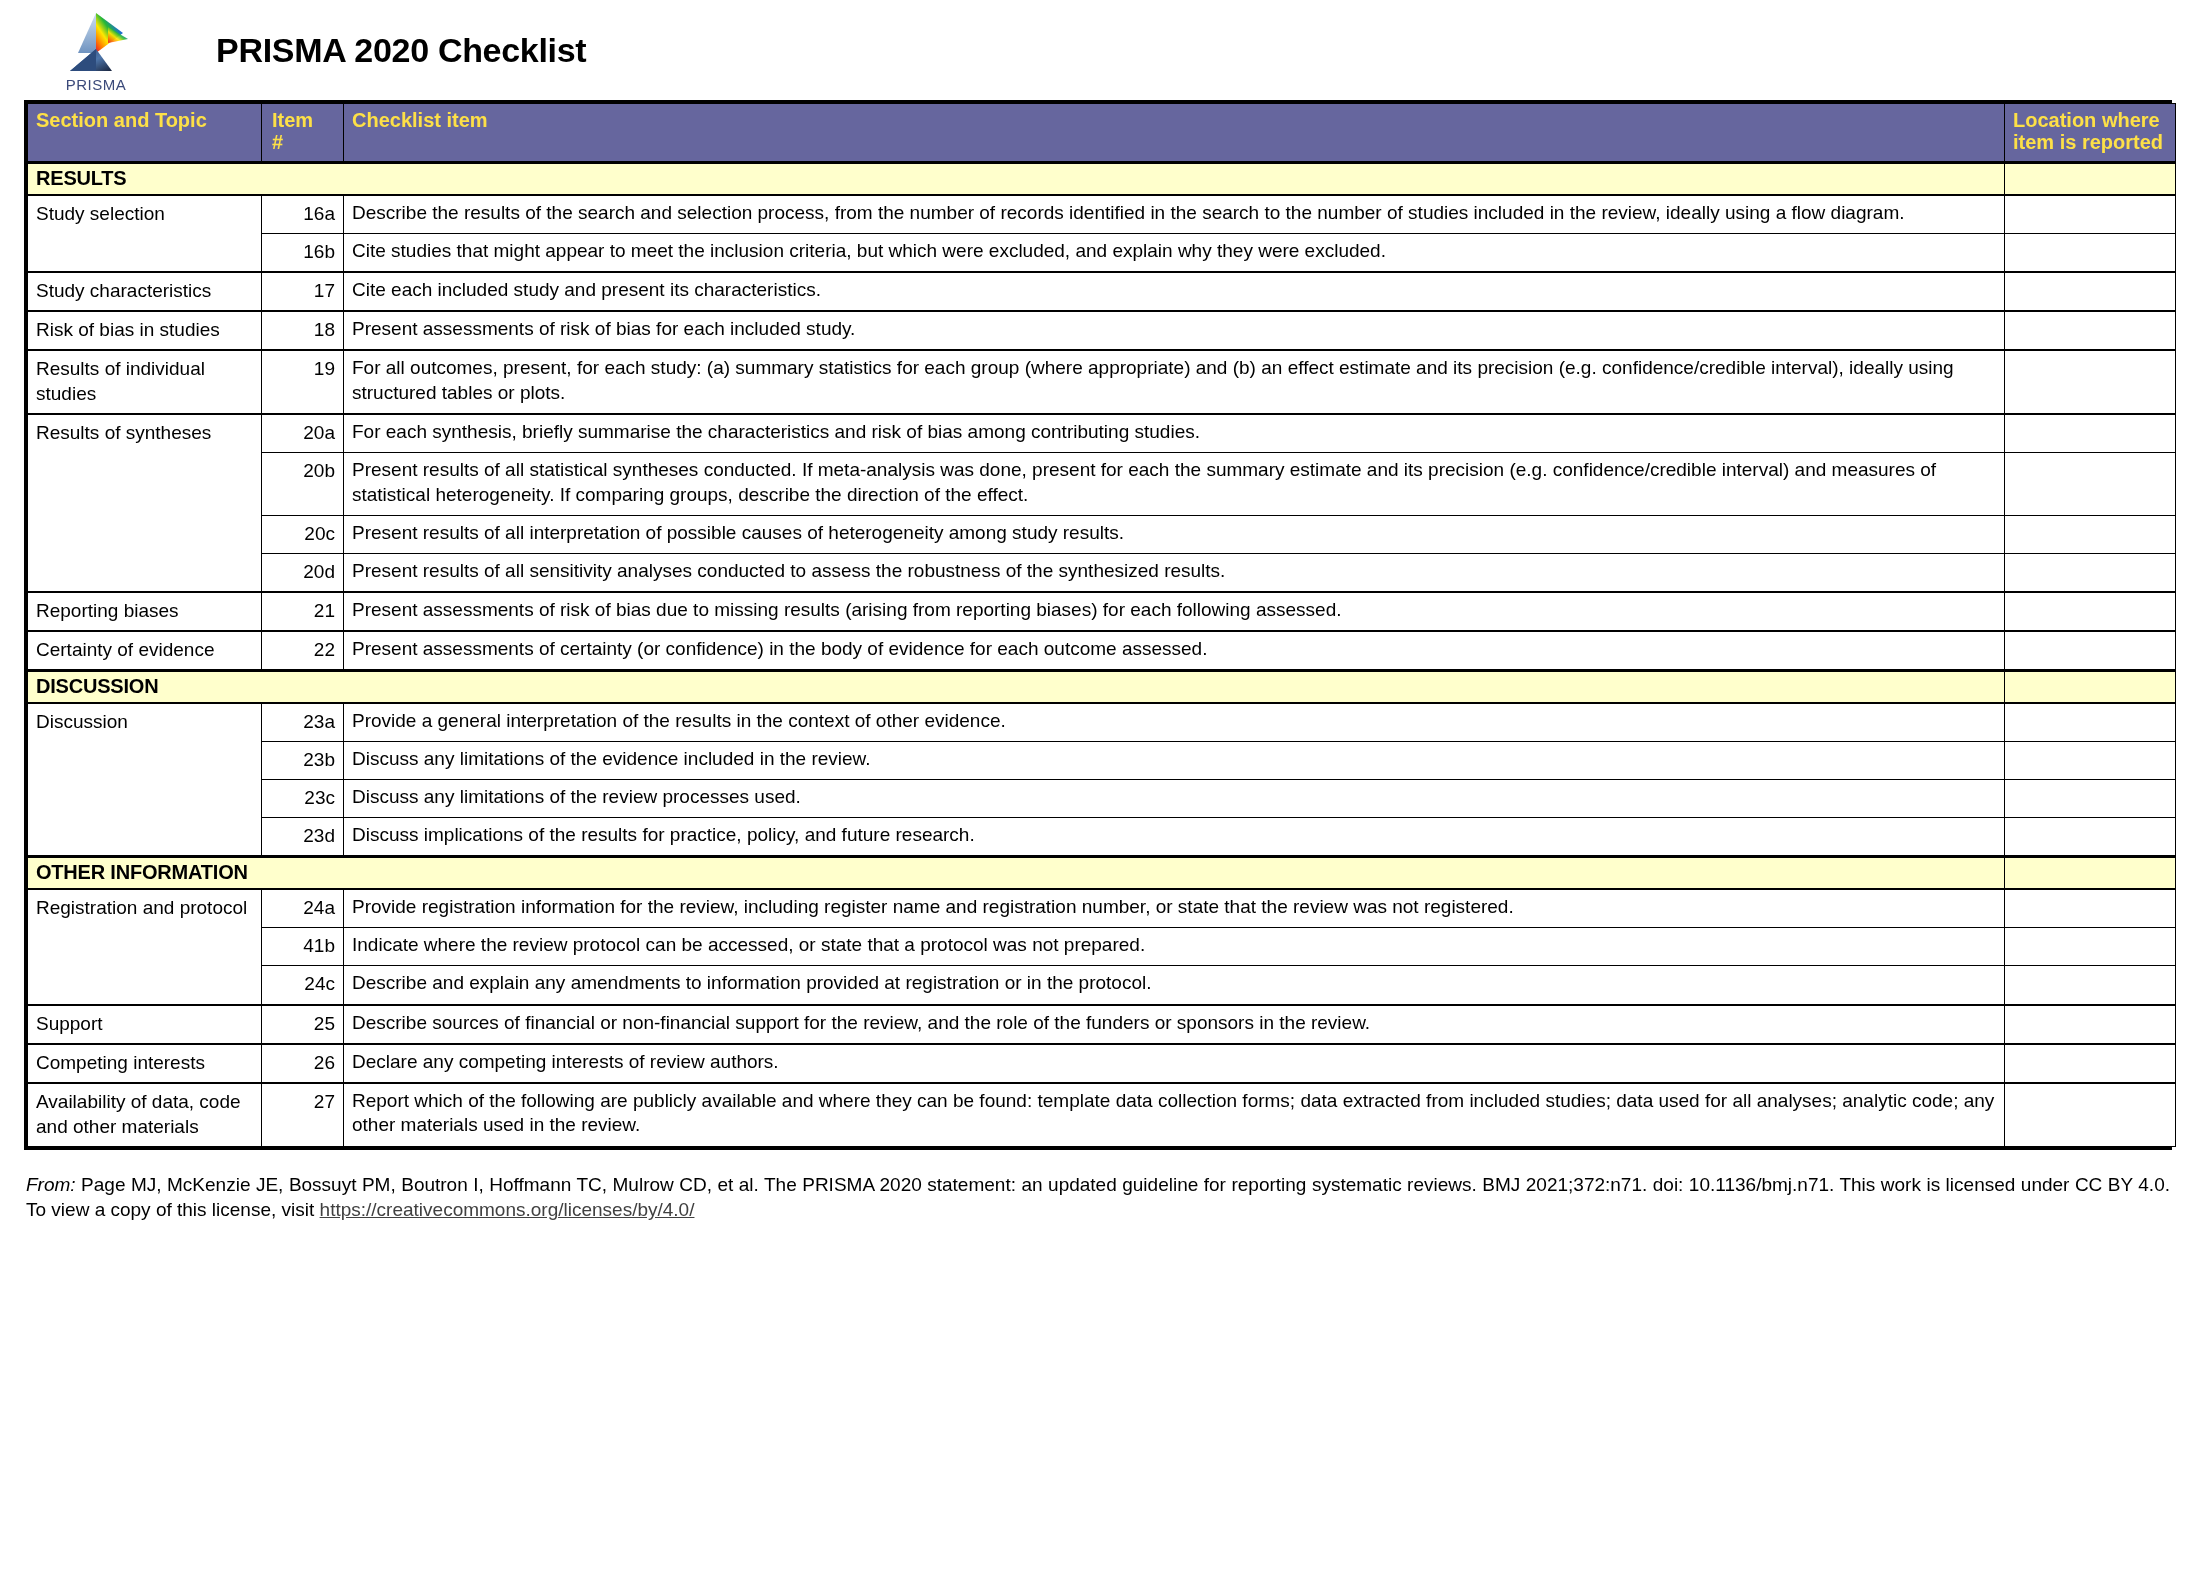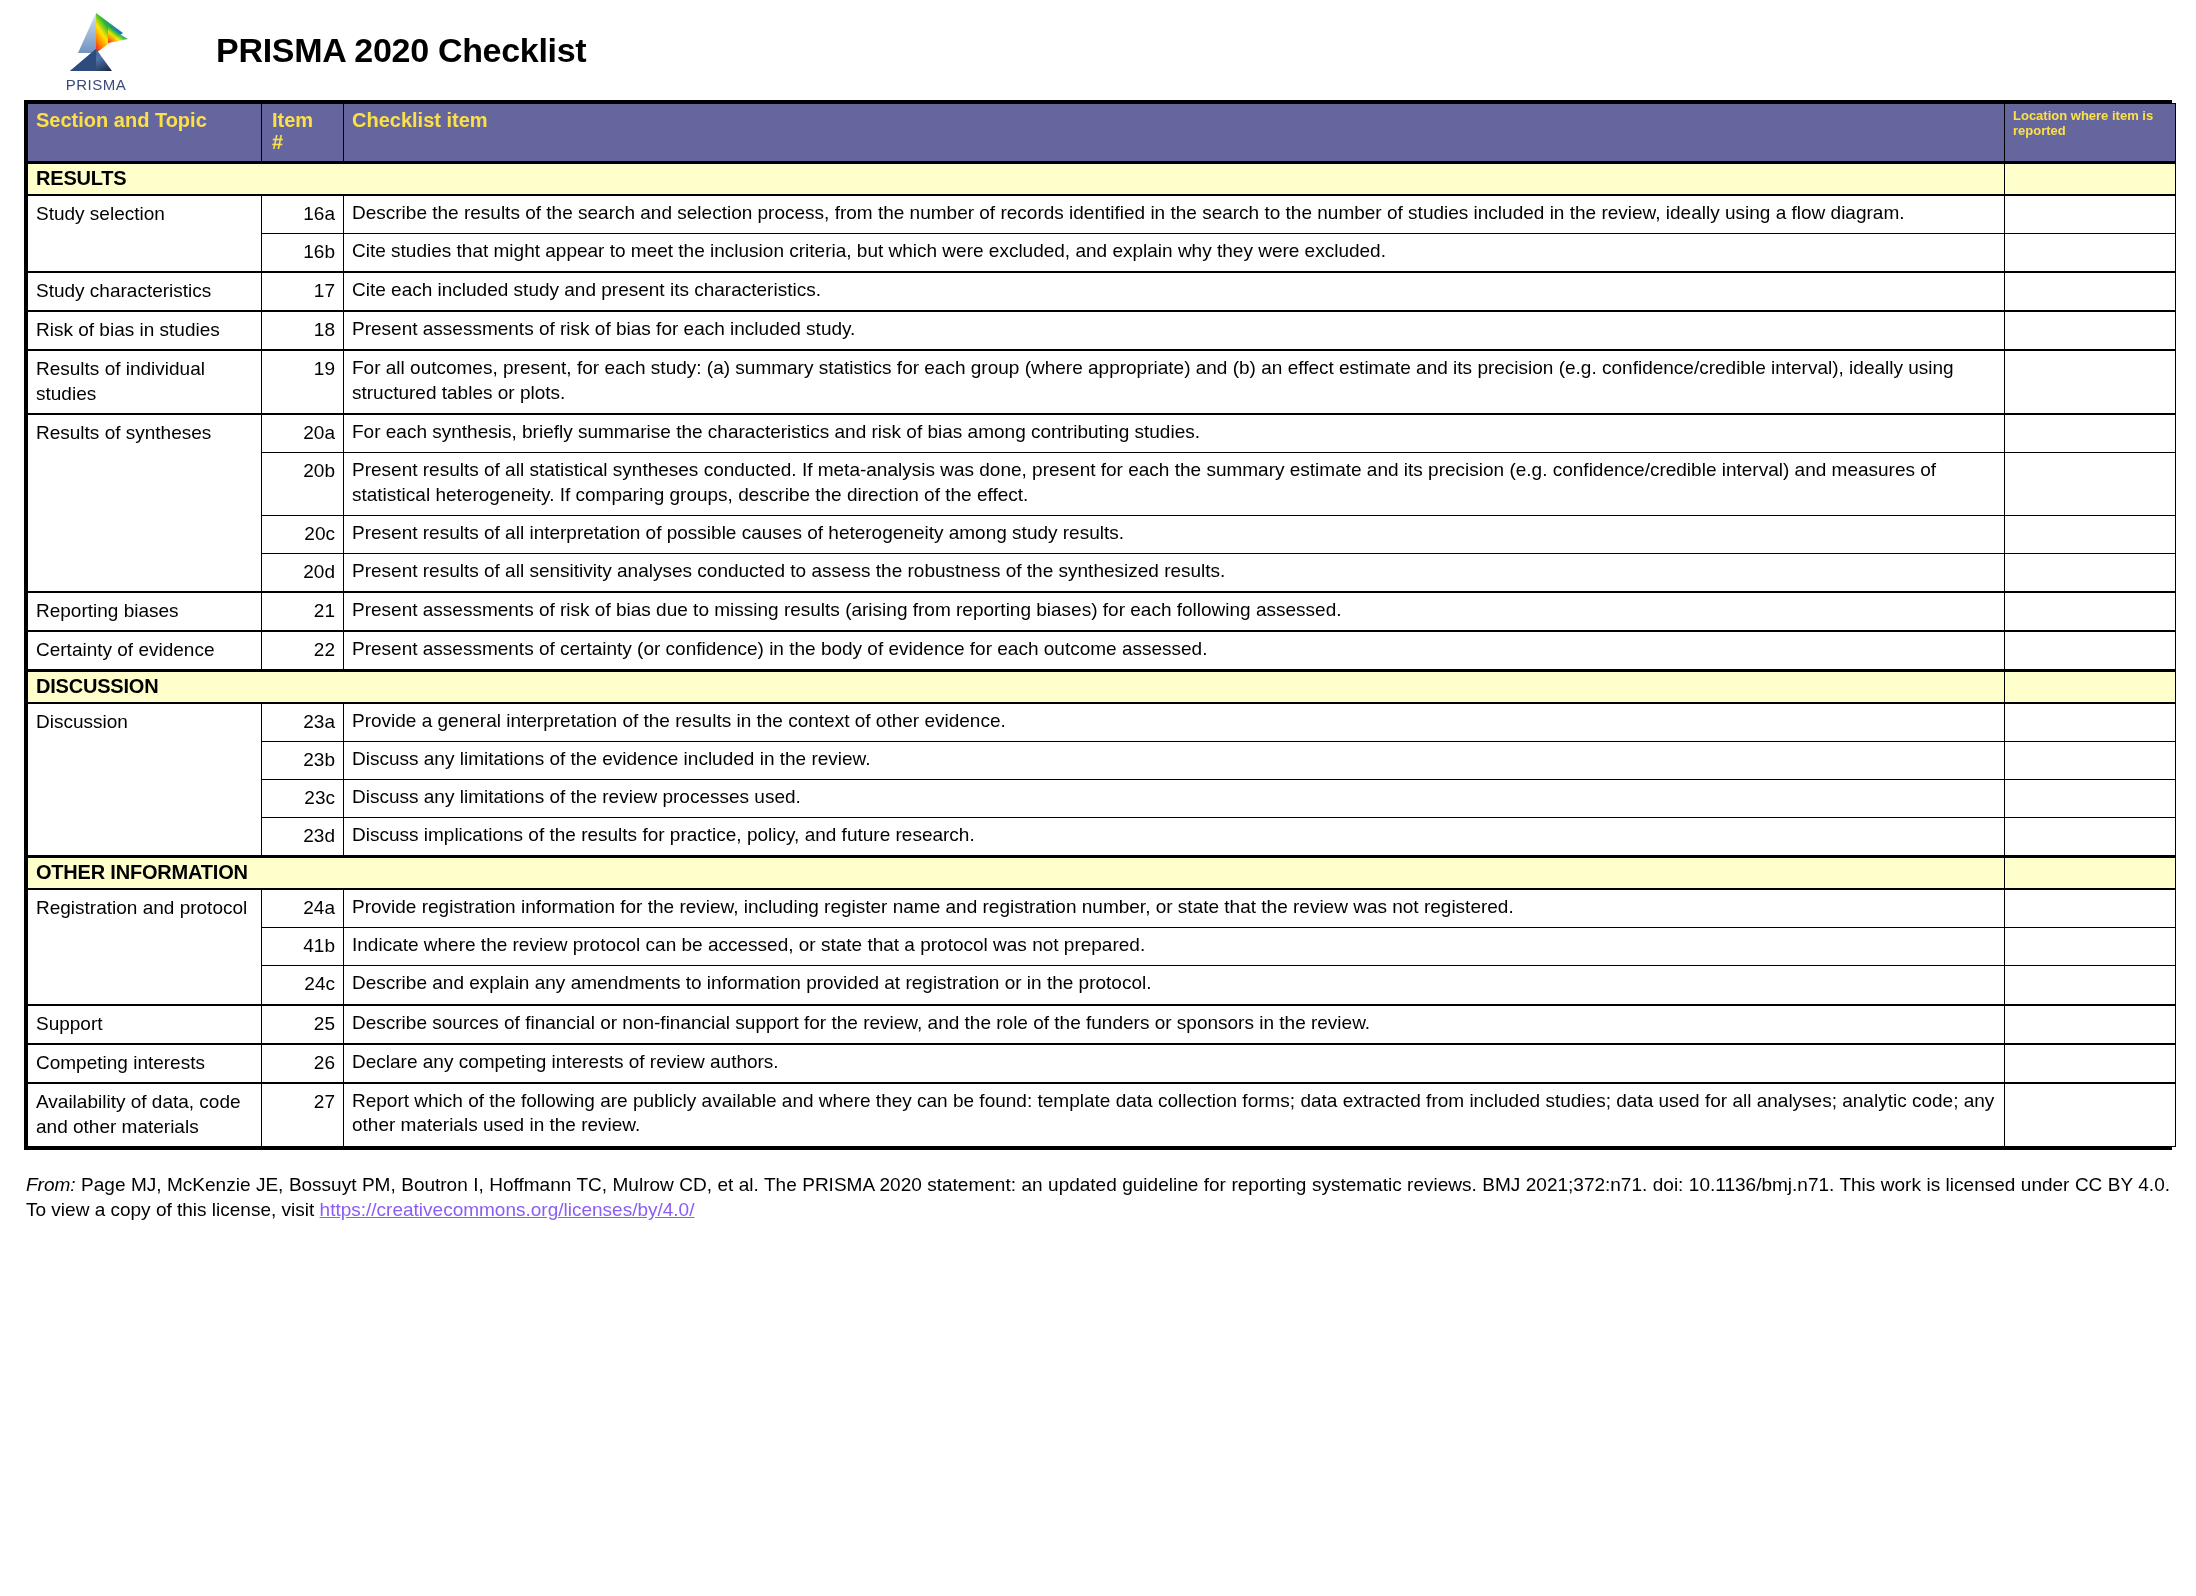--- a/index.html
+++ b/index.html
@@ -85,21 +85,21 @@
     color: #fde047;
     font-size: 20px;
     font-weight: bold;
     text-align: left;
     line-height: 1.12;
     padding: 8px 8px 10px 8px;
     border-bottom: 3px solid #000;
     vertical-align: top;
   }
   thead th.th-item { padding-left: 10px; }
-  thead th.th-loc  { font-size: 13px; }
+  thead th.th-loc  { font-size: 20px; }
 
   tr.section-row td {
     background: #ffffcc;
     font-size: 20px;
     font-weight: bold;
     padding: 3px 8px 4px 8px;
     border-top: 3px solid #000;
     border-bottom: 2px solid #000;
     letter-spacing: -0.2px;
   }
@@ -128,21 +128,21 @@
 
   
   .footer {
     margin: 22px 26px 0 26px;
     font-size: 19px;
     line-height: 1.34;
     text-align: justify;
   }
   .footer .from-label { font-style: italic; }
   .footer a {
-    color: #8b5cf6;
+    color: #404040;
     text-decoration: underline;
   }
 </style>
 </head>
 <body>
 
 <div class="page">
 
   <div class="doc-header">
     <div class="logo-wrap">

